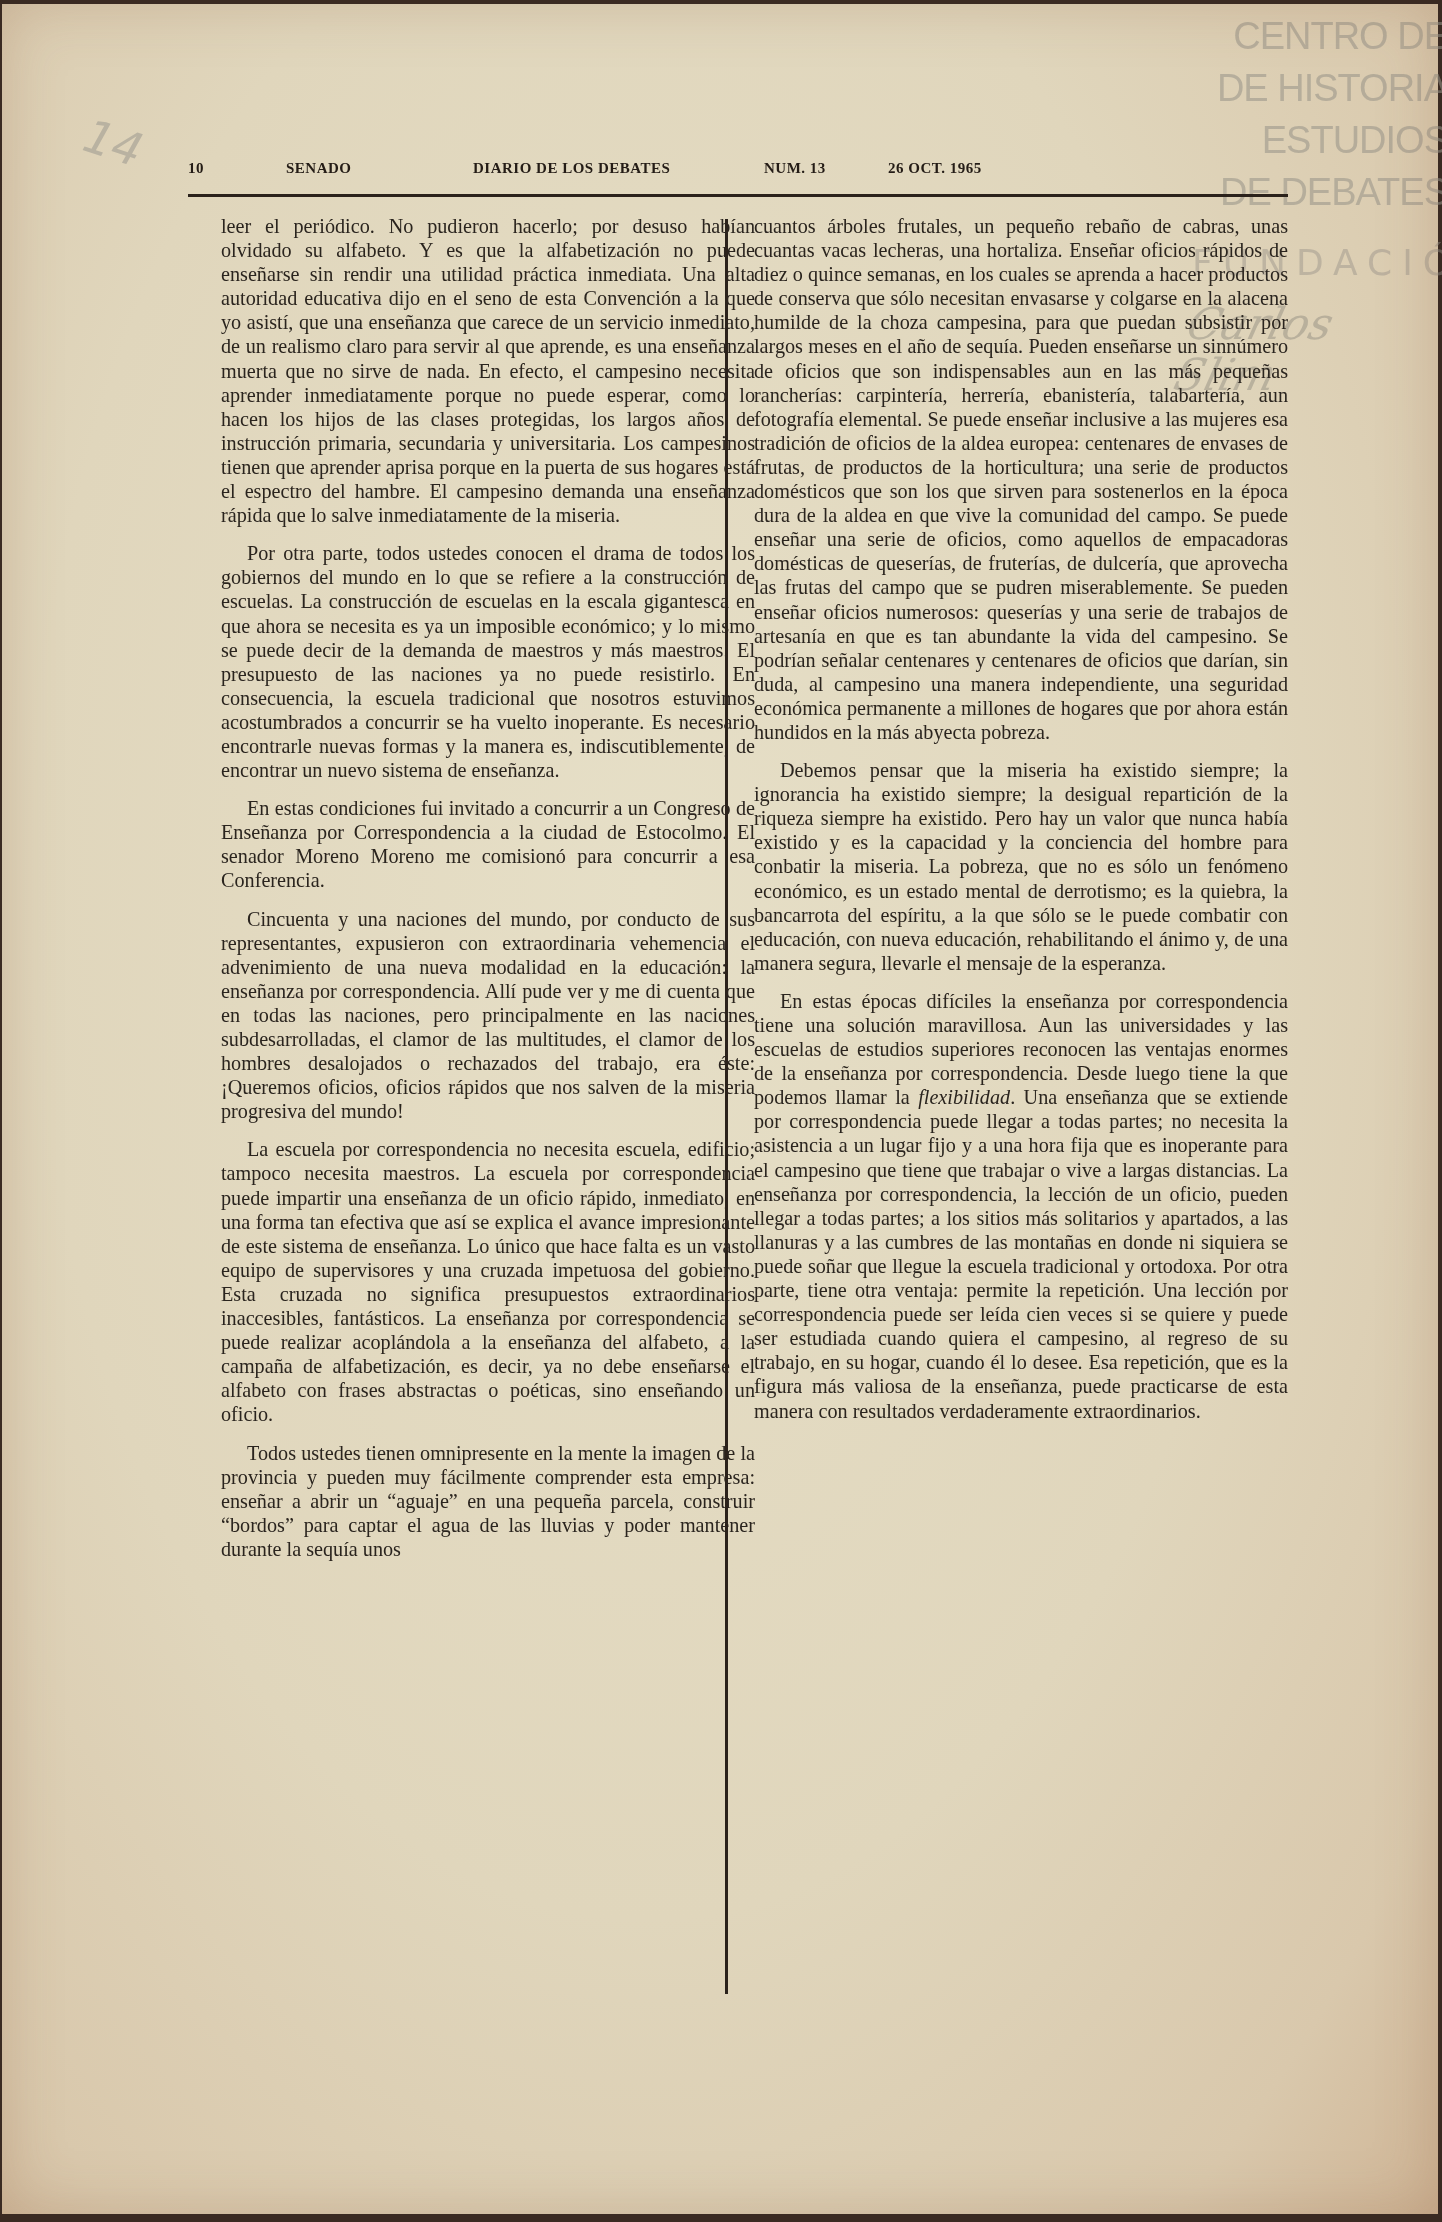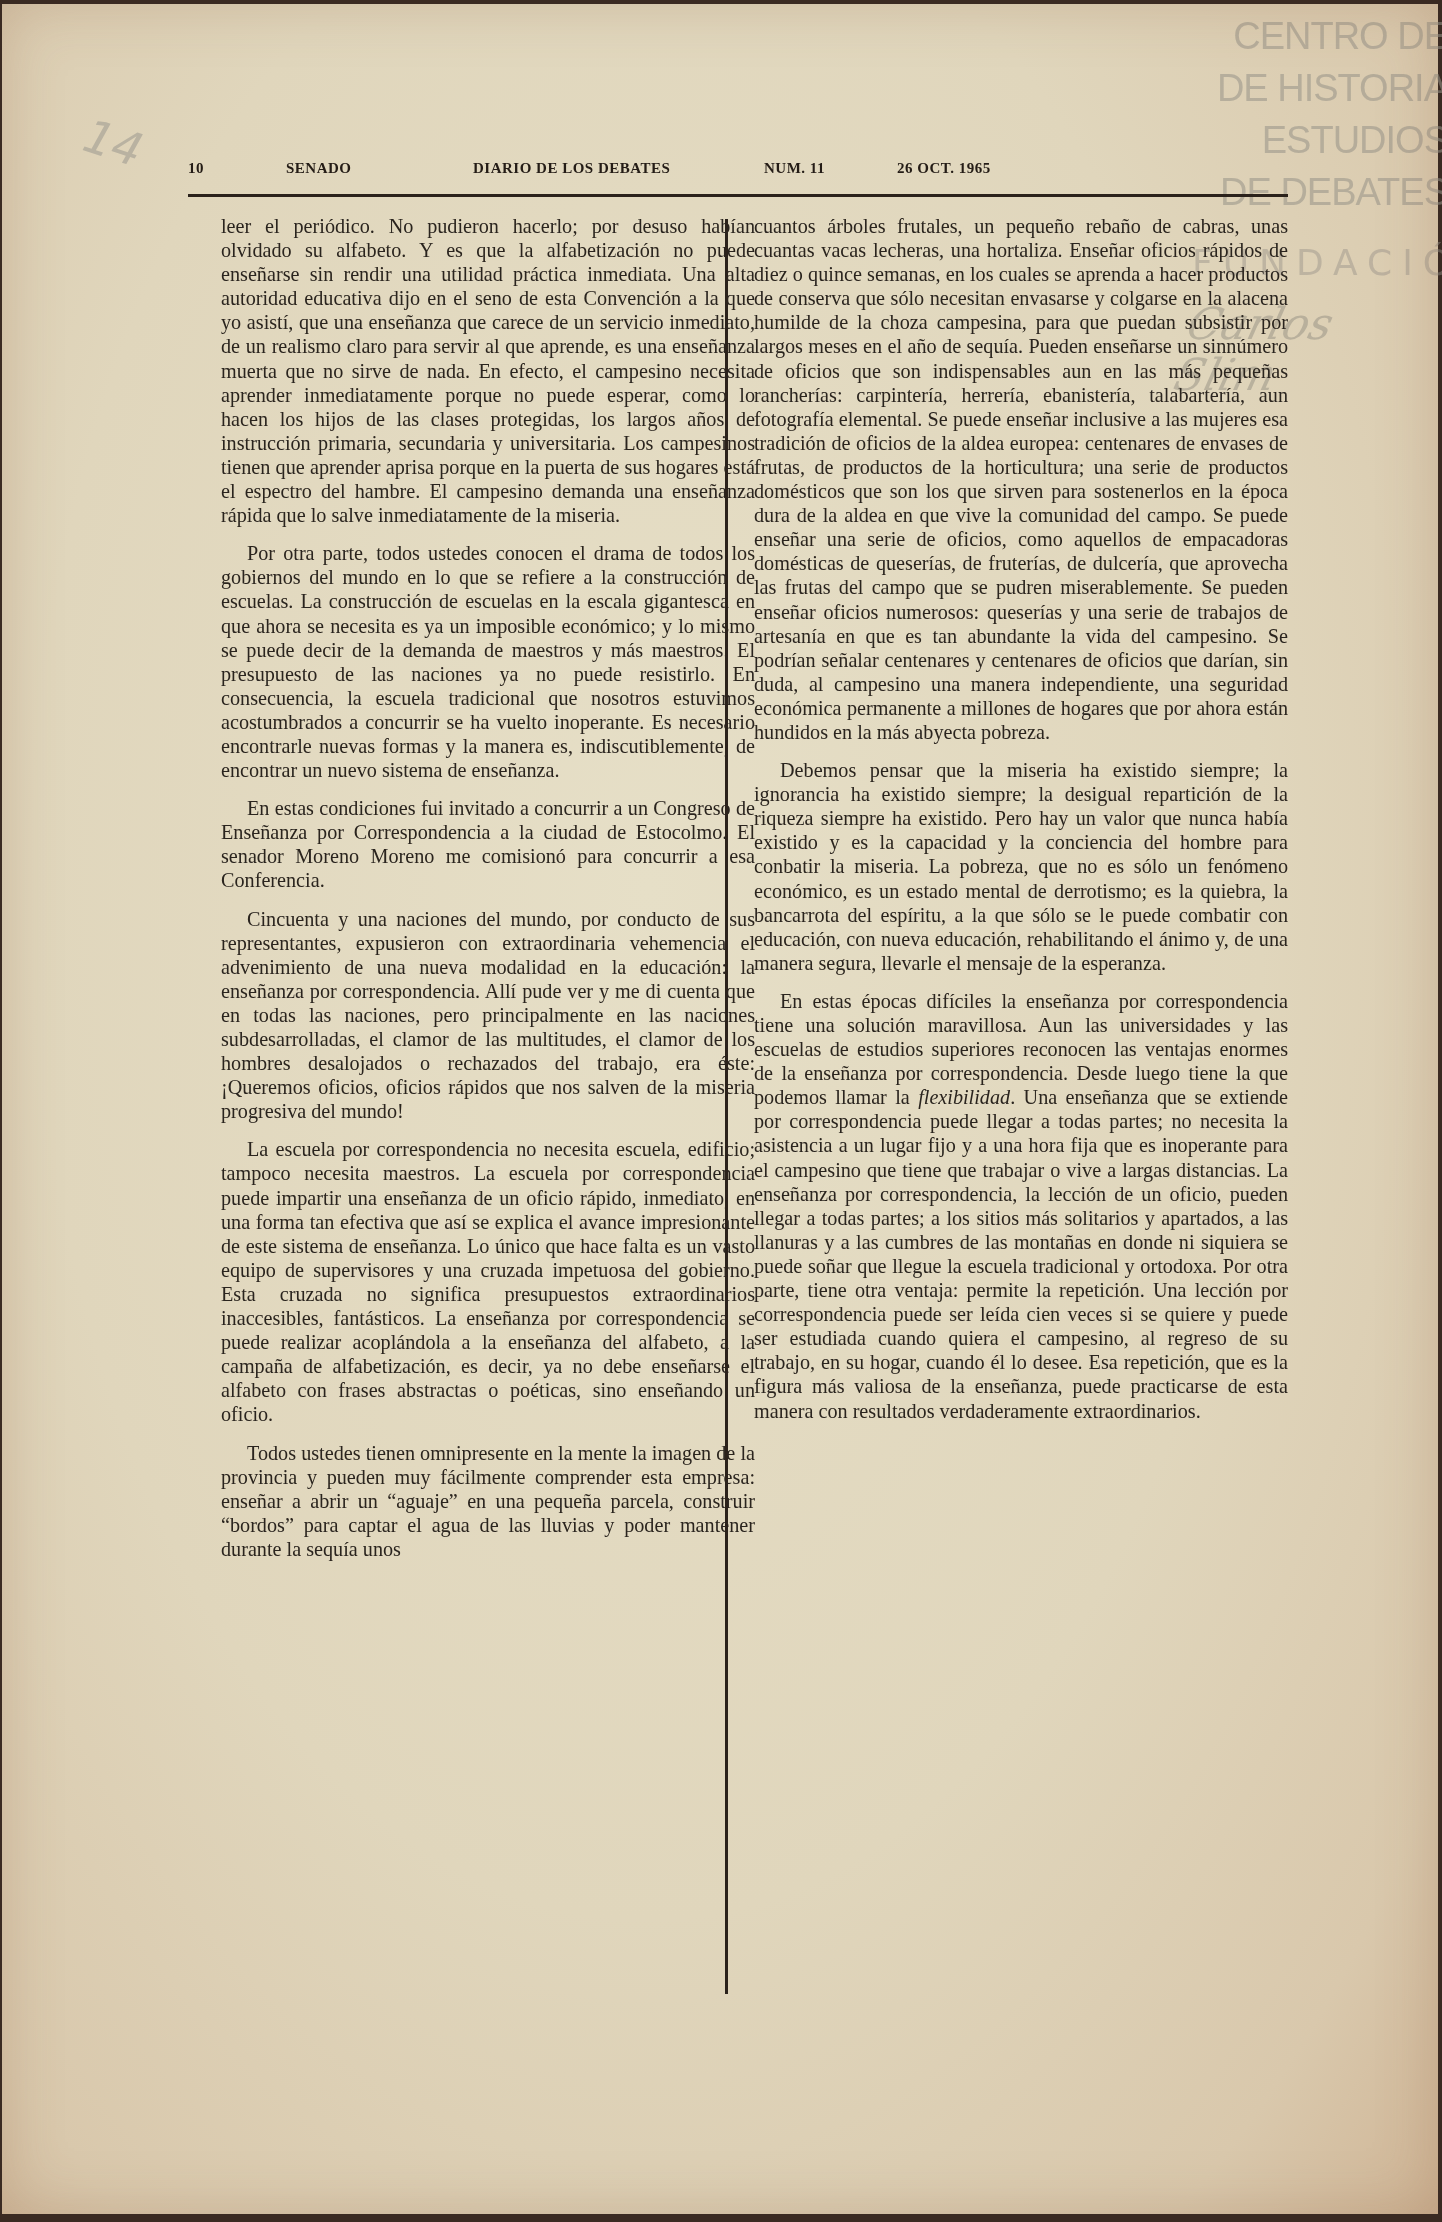--- a/index.html
+++ b/index.html
@@ -40,21 +40,21 @@
     .header {
       position: absolute; left: 186px; top: 156px; width: 1000px;
       display: flex; align-items: baseline;
       font-family: "Liberation Serif", serif; font-weight: bold; font-size: 15px;
       color: #241c16; letter-spacing: 0.5px;
     }
     .header .h-page { width: 98px; }
     .header .h-senado { width: 175px; }
     .header .h-diario { width: 225px; margin-left: 12px; }
     .header .h-num { margin-left: 66px; width: 120px; }
-    .header .h-date { margin-left: 13px; }
+    .header .h-date { margin-left: 4px; }
     .header-rule {
       position: absolute; left: 186px; top: 190px; width: 1100px; height: 3px;
       background: #2b221b;
     }
     .col-divider {
       position: absolute; left: 723px; top: 215px; width: 3px; height: 1775px;
       background: #2b221b;
     }
     .column {
       position: absolute; top: 210px; width: 534px;
@@ -80,21 +80,21 @@
     <div>ESTUDIOS</div>
     <div>DE DEBATES</div>
   </div>
   <div class="watermark-fund">FUNDACIÓN</div>
   <div class="watermark-sign">Carlos Slim</div>
 
   <div class="header">
     <span class="h-page">10</span>
     <span class="h-senado">SENADO</span>
     <span class="h-diario">DIARIO DE LOS DEBATES</span>
-    <span class="h-num">NUM. 11</span>
+    <span class="h-num">NUM. 13</span>
     <span class="h-date">26 OCT. 1965</span>
   </div>
   <div class="header-rule"></div>
 
   <div class="column col-left">
     <p class="cont">leer el periódico. No pudieron hacerlo; por desuso habían olvidado su alfabeto. Y es que la alfabetización no puede enseñarse sin rendir una utilidad práctica inmediata. Una alta autoridad educativa dijo en el seno de esta Convención a la que yo asistí, que una enseñanza que carece de un servicio inmediato, de un realismo claro para servir al que aprende, es una enseñanza muerta que no sirve de nada. En efecto, el campesino necesita aprender inmediatamente porque no puede esperar, como lo hacen los hijos de las clases protegidas, los largos años de instrucción primaria, secundaria y universitaria. Los campesinos tienen que aprender aprisa porque en la puerta de sus hogares está el espectro del hambre. El campesino demanda una enseñanza rápida que lo salve inmediatamente de la miseria.</p>
     <p>Por otra parte, todos ustedes conocen el drama de todos los gobiernos del mundo en lo que se refiere a la construcción de escuelas. La construcción de escuelas en la escala gigantesca en que ahora se necesita es ya un imposible económico; y lo mismo se puede decir de la demanda de maestros y más maestros. El presupuesto de las naciones ya no puede resistirlo. En consecuencia, la escuela tradicional que nosotros estuvimos acostumbrados a concurrir se ha vuelto inoperante. Es necesario encontrarle nuevas formas y la manera es, indiscutiblemente, de encontrar un nuevo sistema de enseñanza.</p>
     <p>En estas condiciones fui invitado a concurrir a un Congreso de Enseñanza por Correspondencia a la ciudad de Estocolmo. El senador Moreno Moreno me comisionó para concurrir a esa Conferencia.</p>
     <p>Cincuenta y una naciones del mundo, por conducto de sus representantes, expusieron con extraordinaria vehemencia el advenimiento de una nueva modalidad en la educación: la enseñanza por correspondencia. Allí pude ver y me di cuenta que en todas las naciones, pero principalmente en las naciones subdesarrolladas, el clamor de las multitudes, el clamor de los hombres desalojados o rechazados del trabajo, era éste: ¡Queremos oficios, oficios rápidos que nos salven de la miseria progresiva del mundo!</p>
     <p>La escuela por correspondencia no necesita escuela, edificio; tampoco necesita maestros. La escuela por correspondencia puede impartir una enseñanza de un oficio rápido, inmediato, en una forma tan efectiva que así se explica el avance impresionante de este sistema de enseñanza. Lo único que hace falta es un vasto equipo de supervisores y una cruzada impetuosa del gobierno. Esta cruzada no significa presupuestos extraordinarios inaccesibles, fantásticos. La enseñanza por correspondencia se puede realizar acoplándola a la enseñanza del alfabeto, a la campaña de alfabetización, es decir, ya no debe enseñarse el alfabeto con frases abstractas o poéticas, sino enseñando un oficio.</p>

